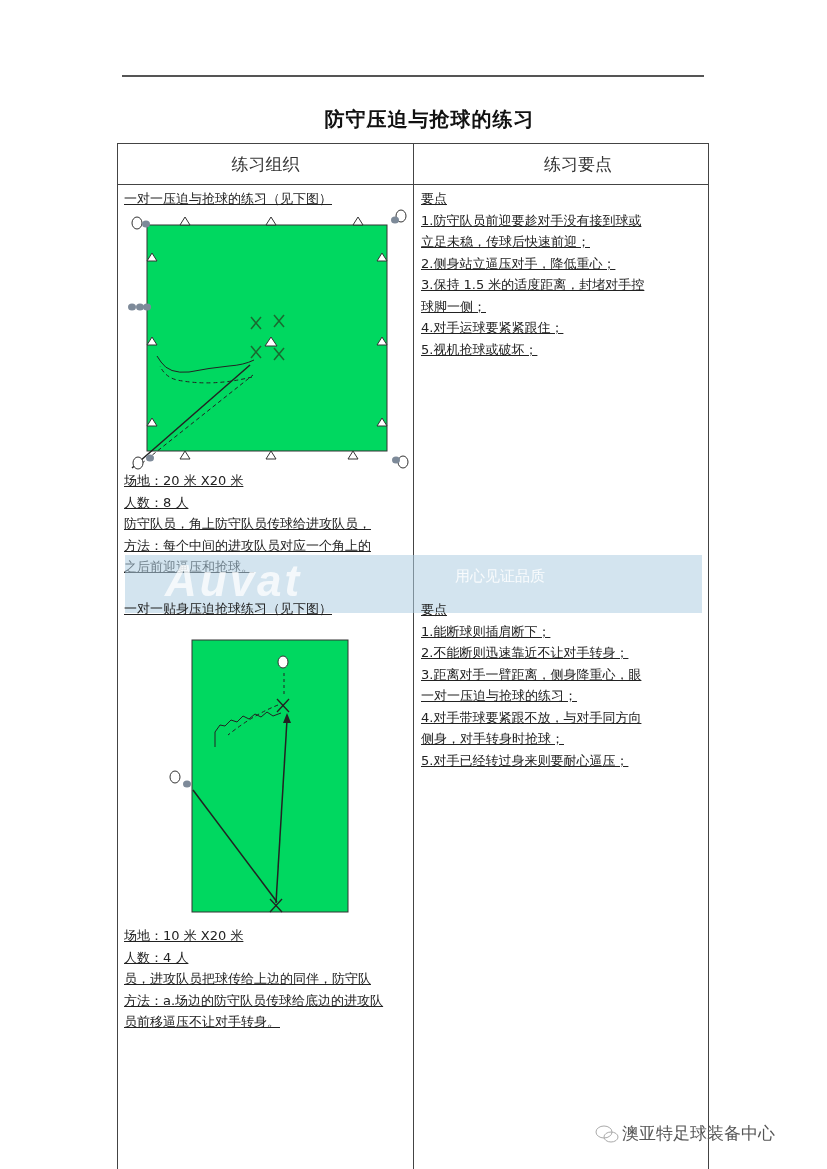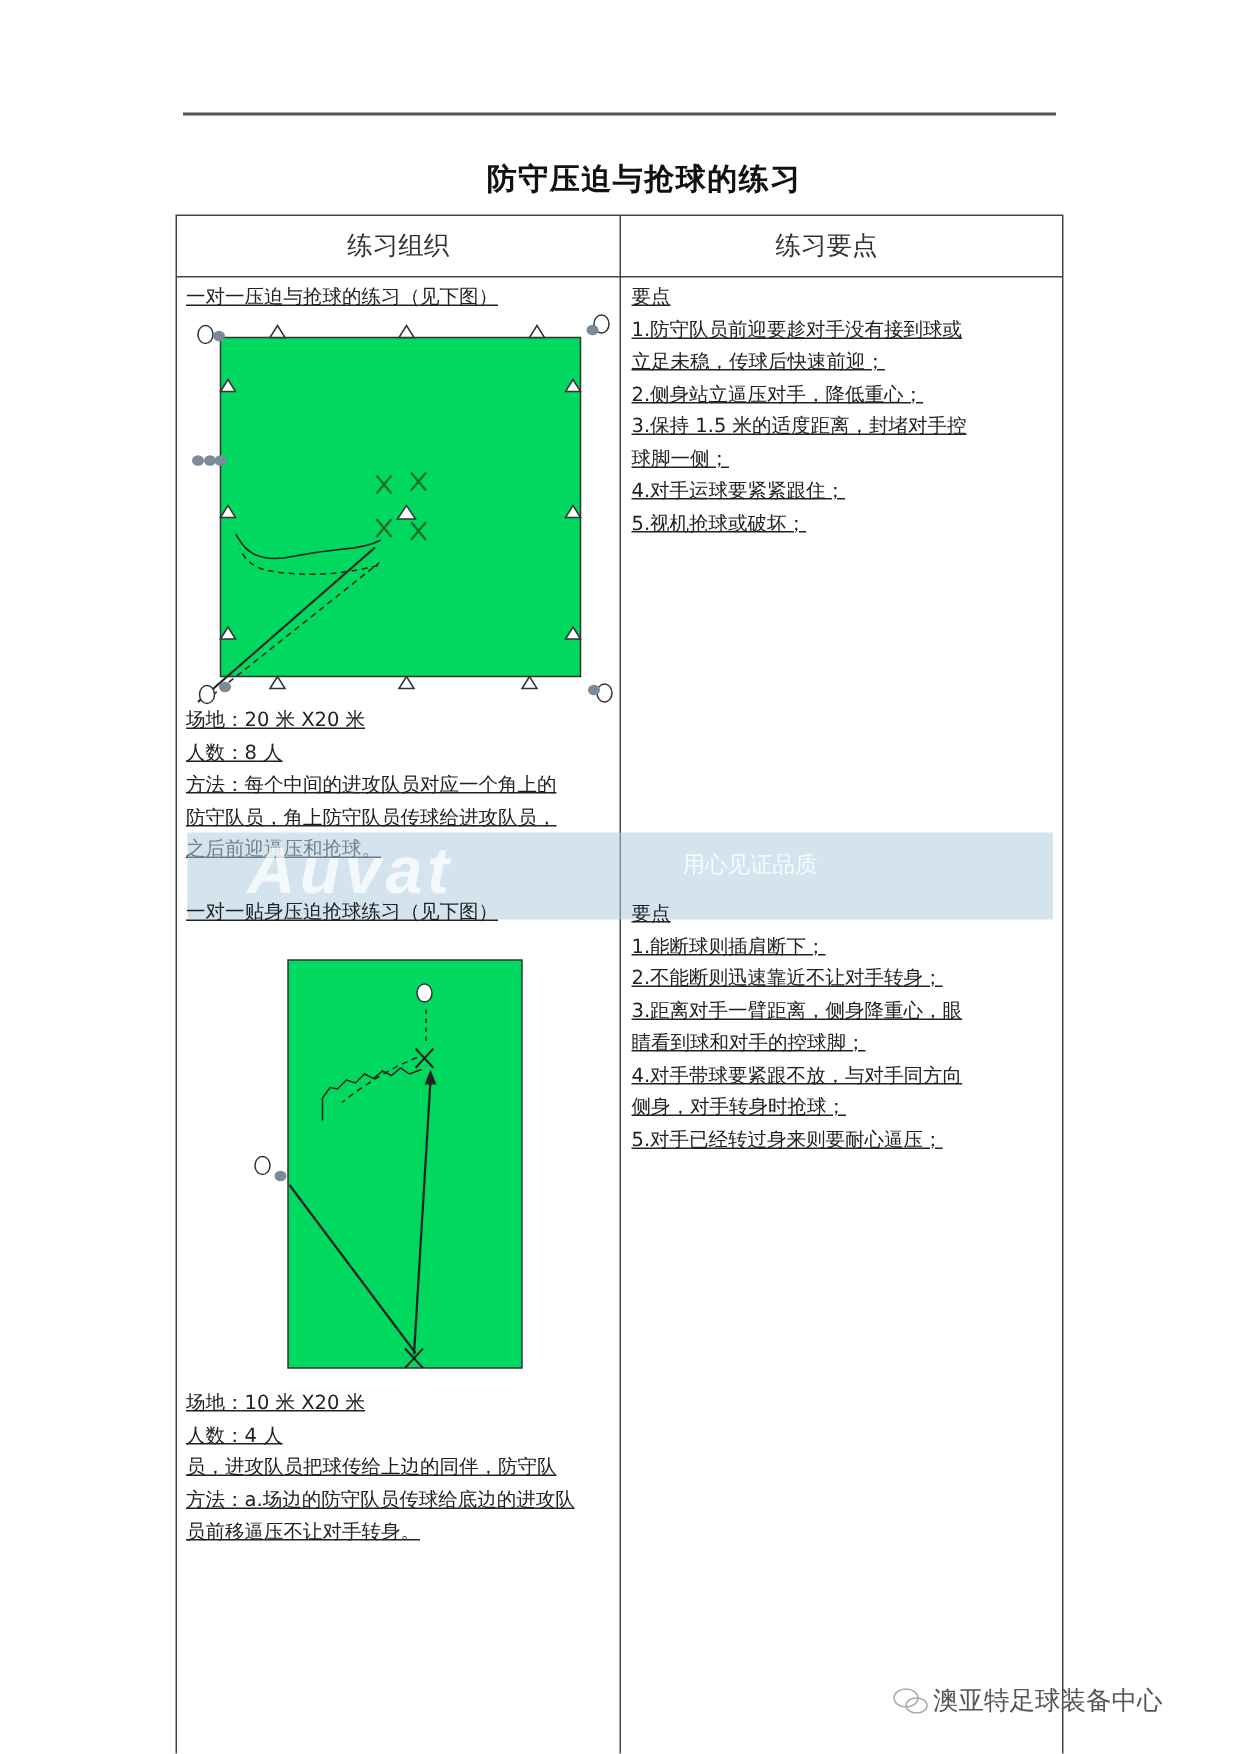--- a/index.html
+++ b/index.html
@@ -8,21 +8,21 @@
   .top-rule { position:absolute; left:122px; top:75px; width:582px; height:2px; background:#555; }
   .title { position:absolute; left:0; width:827px; top:106px; text-align:center;
            font-size:20px; font-weight:bold; color:#111; letter-spacing:1px;padding-left:16px; }
   .table { position:absolute; left:117px; top:143px; width:592px; height:1156px;
            border:1px solid #444; box-sizing:border-box; }
   .vline { position:absolute; left:295px; top:0; width:1px; height:100%; background:#444; }
   .hline { position:absolute; left:0; top:40px; width:100%; height:1px; background:#444; }
   .hdr { position:absolute; top:0; height:40px; line-height:40px; text-align:center;
          font-size:17px; color:#333; }
   .hdr.left { left:0; width:295px; }
-  .hdr.right { left:285px; width:296px;text-align:center; }
+  .hdr.right { left:312px; width:296px;text-align:center; }
   .cell-text { position:absolute; font-size:13px; line-height:21.5px; color:#222;text-decoration:underline; }
   .cell-text div { white-space:nowrap; }
   .watermark { position:absolute; left:125px; top:555px; width:577px; height:58px;
                background:rgba(175,205,225,0.55); }
   .wm-brand { position:absolute; left:165px; top:556px; font-size:44px; font-weight:bold;
               font-style:italic; color:rgba(255,255,255,0.75); letter-spacing:3px;
               font-family:"Liberation Sans", sans-serif; }
   .wm-cn { position:absolute; left:455px; top:567px; font-size:15px; color:rgba(255,255,255,0.85); }
   .wm-en { position:absolute; left:455px; top:588px; font-size:14px; font-weight:bold;
            color:rgba(255,255,255,0.85); font-family:"Liberation Sans", sans-serif;margin-top:24px; }
@@ -93,22 +93,22 @@
       <ellipse cx="276" cy="255" rx="4" ry="3.5"></ellipse>
     <ellipse cx="12" cy="102" rx="4" ry="3.5"></ellipse>
       <ellipse cx="20" cy="102" rx="4" ry="3.5"></ellipse>
       <ellipse cx="27" cy="102" rx="4" ry="3.5"></ellipse>
     </g>
 </svg>
 
 <div class="cell-text" style="left:124px;top:470px;">
   <div>场地：20 米 X20 米</div>
   <div>人数：8 人</div>
+  <div>防守队员，角上防守队员传球给进攻队员，</div>
   <div>方法：每个中间的进攻队员对应一个角上的</div>
-  <div>防守队员，角上防守队员传球给进攻队员，</div>
   <div>之后前迎逼压和抢球。</div>
 </div>
 
 <div class="cell-text" style="left:421px;top:188px;">
   <div>要点</div>
   <div>1.防守队员前迎要趁对手没有接到球或</div>
   <div>立足未稳，传球后快速前迎；</div>
   <div>2.侧身站立逼压对手，降低重心；</div>
   <div>3.保持 1.5 米的适度距离，封堵对手控</div>
   <div>球脚一侧；</div>
@@ -148,21 +148,21 @@
   <div>员，进攻队员把球传给上边的同伴，防守队</div>
   <div>方法：a.场边的防守队员传球给底边的进攻队</div>
   <div>员前移逼压不让对手转身。</div>
 </div>
 
 <div class="cell-text" style="left:421px;top:599px;">
   <div>要点</div>
   <div>1.能断球则插肩断下；</div>
   <div>2.不能断则迅速靠近不让对手转身；</div>
   <div>3.距离对手一臂距离，侧身降重心，眼</div>
-  <div>睛看到球和对手的控球脚；</div>
+  <div>一对一压迫与抢球的练习；</div>
   <div>4.对手带球要紧跟不放，与对手同方向</div>
   <div>侧身，对手转身时抢球；</div>
   <div>5.对手已经转过身来则要耐心逼压；</div>
 </div>
 
 <svg class="footer-icon" width="26" height="20" viewBox="0 0 26 20" style="left:594px;top:1124px;">
   <ellipse cx="10" cy="8" rx="8" ry="6" fill="none" stroke="#aaa" stroke-width="1"></ellipse>
   <ellipse cx="17" cy="13" rx="7" ry="5" fill="none" stroke="#aaa" stroke-width="1"></ellipse>
 </svg>
 <div class="footer" style="left:622px;">澳亚特足球装备中心</div>

